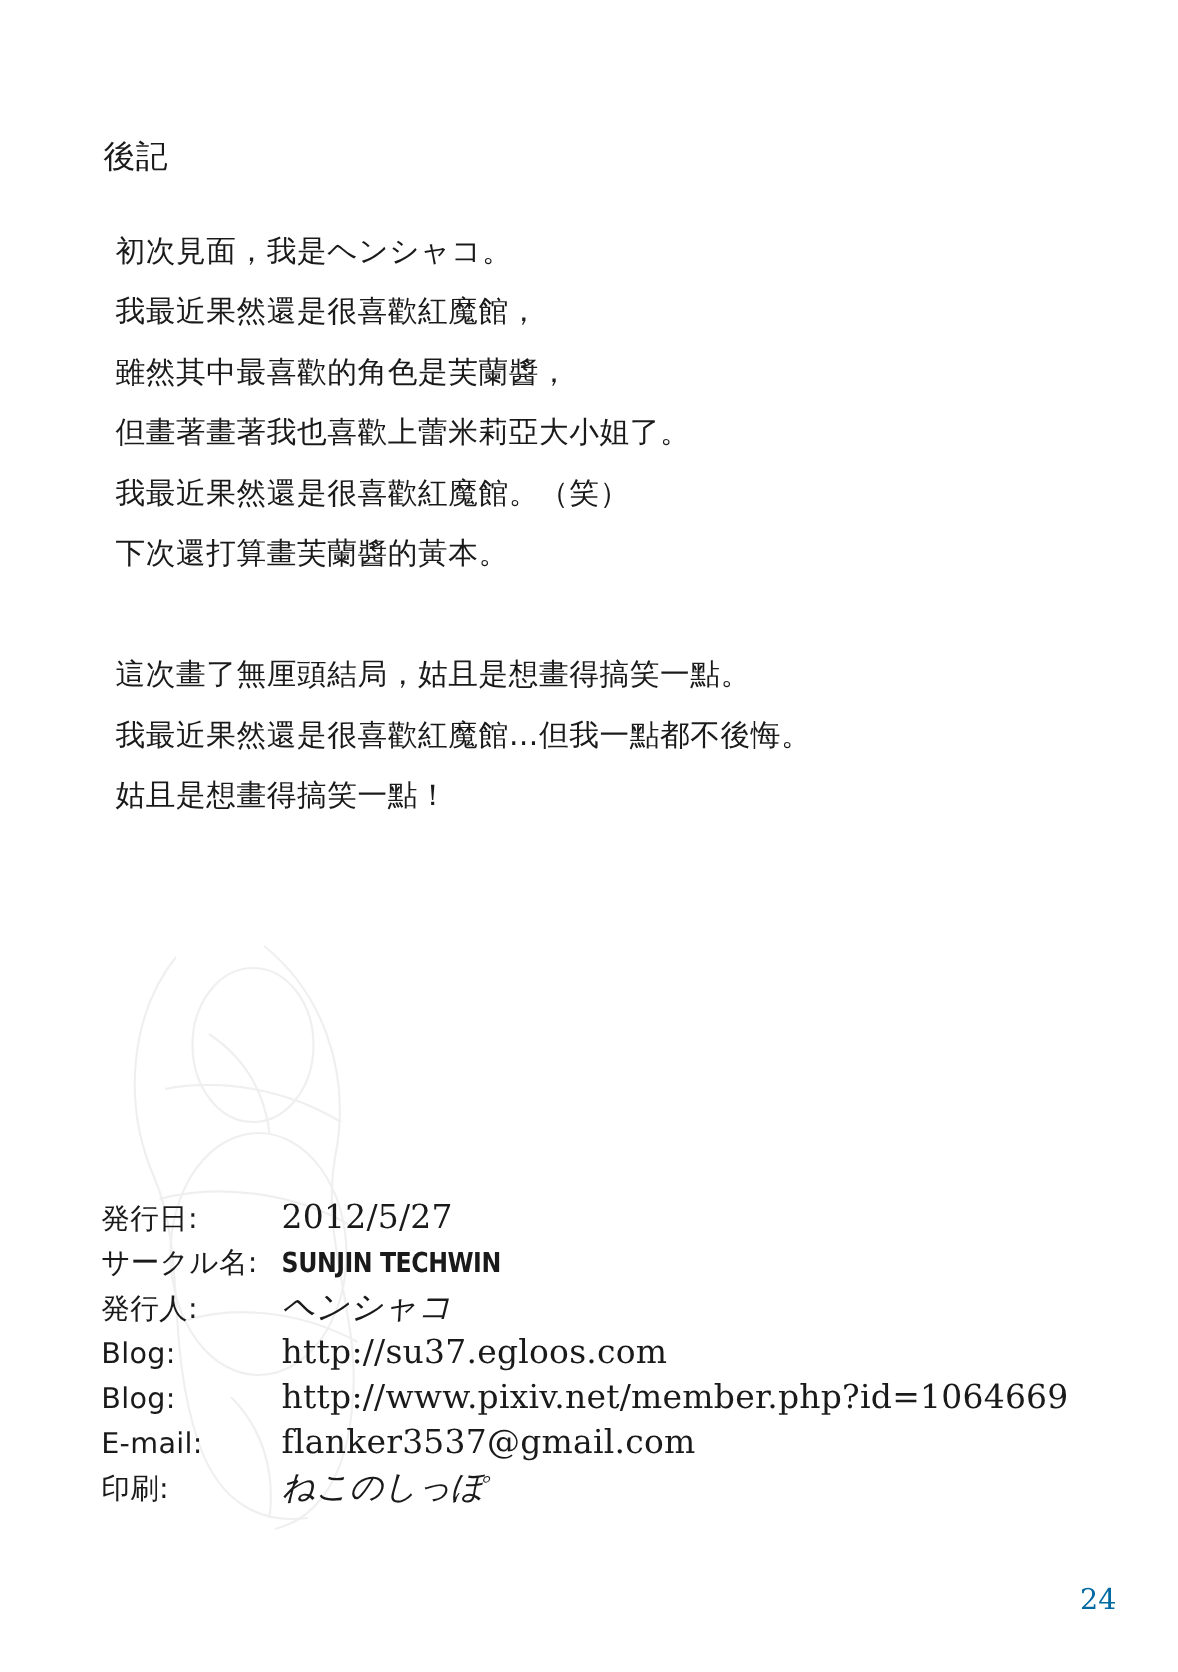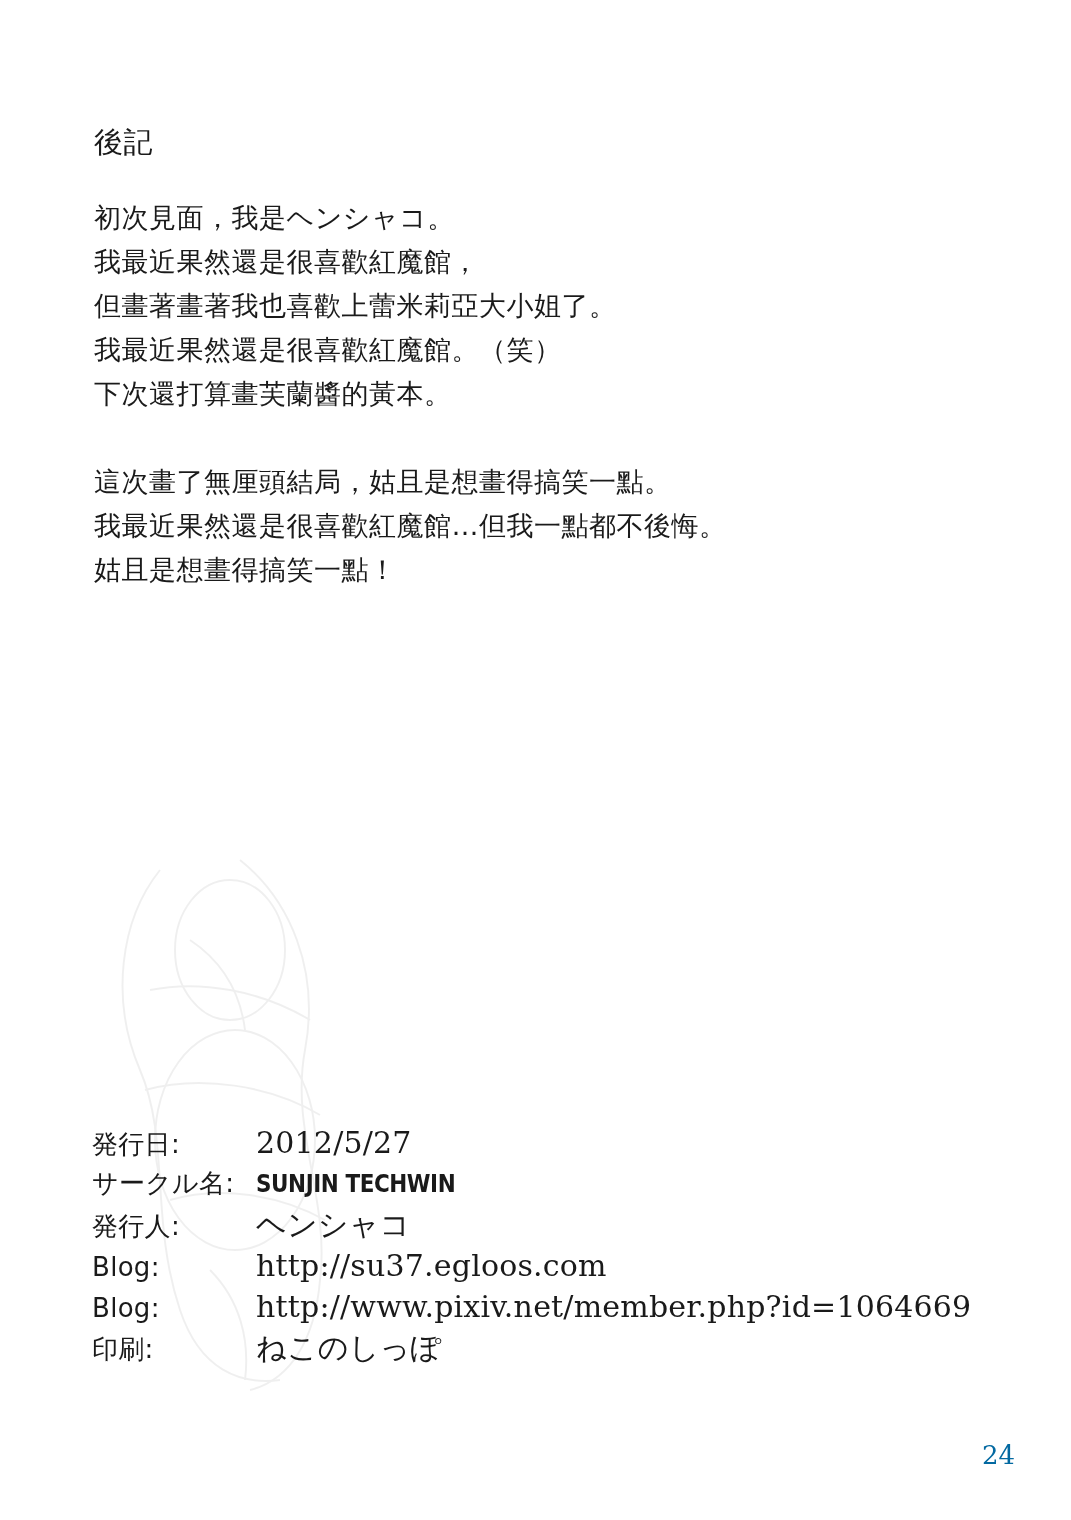--- a/index.html
+++ b/index.html
@@ -45,30 +45,30 @@
   .afterword-body {
     position: absolute;
     left: 94px;
     top: 196px;
     width: 860px;
     font-size: 27px;
     line-height: 44px;
     letter-spacing: 0.5px;
   }
   .afterword-body p {
-    margin: 0;
+    margin: 11px;
   }
   .para-gap {
     height: 44px;
   }
 
   .colophon {
     position: absolute;
     left: 92px;
-    top: 1122px;
+    top: 1086px;
     width: 880px;
   }
   .colophon-row {
     display: flex;
     align-items: baseline;
     height: 41px;
   }
   .colophon-label {
     width: 164px;
     flex: 0 0 164px;
@@ -77,20 +77,21 @@
     letter-spacing: 0.3px;
   }
   .colophon-value {
     font-size: 30px;
     line-height: 41px;
     font-family: "DejaVu Serif", serif;
     letter-spacing: 0.2px;
   }
   .colophon-value.jp {
     font-family: "DejaVu Sans", sans-serif;
+    font-style: italic;
   }
   .colophon-value.circle {
     font-family: "DejaVu Sans", sans-serif;
     font-weight: bold;
     font-size: 25px;
     letter-spacing: -0.5px;
     transform: scaleX(0.86);
     transform-origin: left center;
     display: inline-block;
   }
@@ -123,20 +124,21 @@
         <ellipse cx="145" cy="300" rx="80" ry="110"></ellipse>
       </g>
     </svg>
   </div>
 
   <div class="afterword-heading">後記</div>
 
   <div class="afterword-body">
     <p>初次見面，我是ヘンシャコ。</p>
     <p>我最近果然還是很喜歡紅魔館，</p>
+    <p>雖然其中最喜歡的角色是芙蘭醬，</p>
     <p>但畫著畫著我也喜歡上蕾米莉亞大小姐了。</p>
     <p>我最近果然還是很喜歡紅魔館。（笑）</p>
     <p>下次還打算畫芙蘭醬的黃本。</p>
     <div class="para-gap"></div>
     <p>這次畫了無厘頭結局，姑且是想畫得搞笑一點。</p>
     <p>我最近果然還是很喜歡紅魔館…但我一點都不後悔。</p>
     <p>姑且是想畫得搞笑一點！</p>
   </div>
 
   <div class="colophon">
@@ -154,20 +156,24 @@
     </div>
     <div class="colophon-row">
       <div class="colophon-label">Blog:</div>
       <div class="colophon-value">http://su37.egloos.com</div>
     </div>
     <div class="colophon-row">
       <div class="colophon-label">Blog:</div>
       <div class="colophon-value">http://www.pixiv.net/member.php?id=1064669</div>
     </div>
     <div class="colophon-row">
+      <div class="colophon-label">E-mail:</div>
+      <div class="colophon-value">flanker3537@gmail.com</div>
+    </div>
+    <div class="colophon-row">
       <div class="colophon-label">印刷:</div>
       <div class="colophon-value jp">ねこのしっぽ</div>
     </div>
   </div>
 
   <div class="page-number">24</div>
 
 </div>
 
 </body></html>

